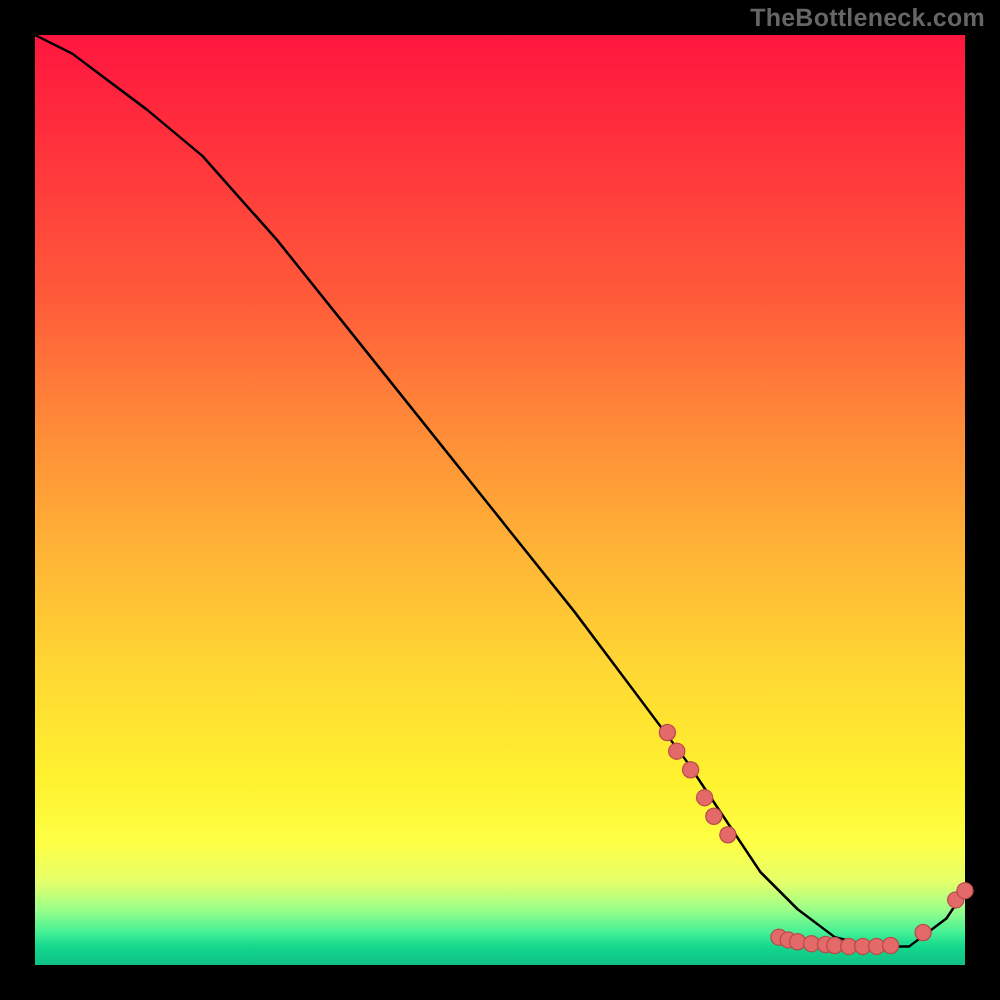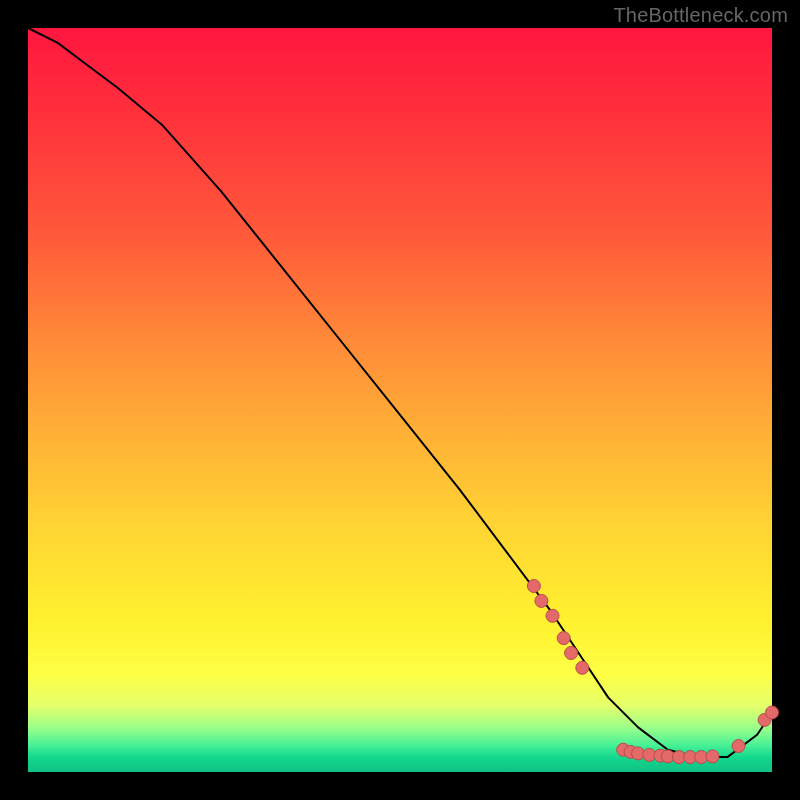--- a/index.html
+++ b/index.html
@@ -16,21 +16,21 @@
     width: 800px;
     height: 800px;
     background: #000;
   }
   .watermark {
     position: absolute;
     top: 4px;
     right: 12px;
     color: #666;
     font-size: 20px;
-    font-weight: 400;
+    font-weight: 700;
     letter-spacing: 0.2px;
     user-select: none;
   }
   .plot {
     position: absolute;
     left: 28px;
     top: 28px;
     width: 744px;
     height: 744px;
     

